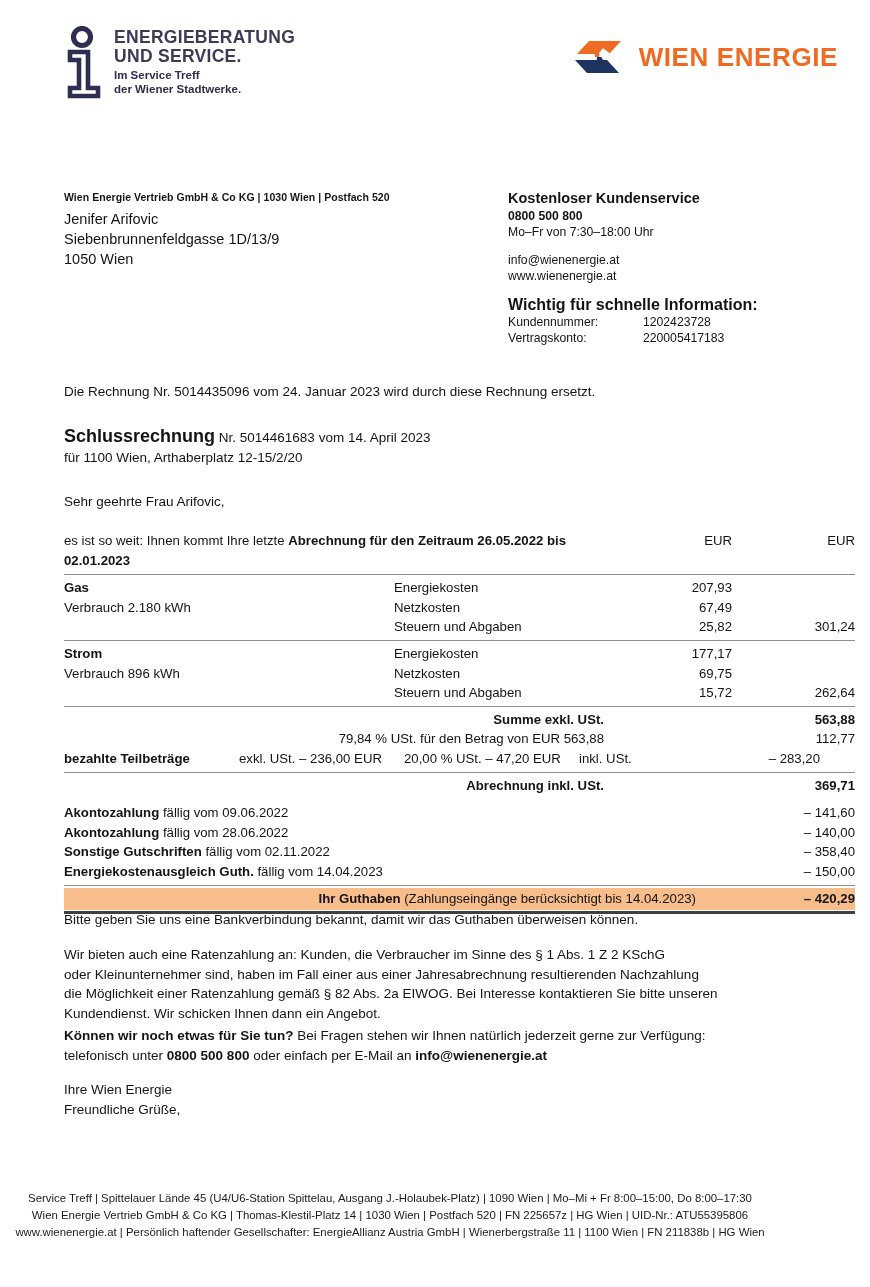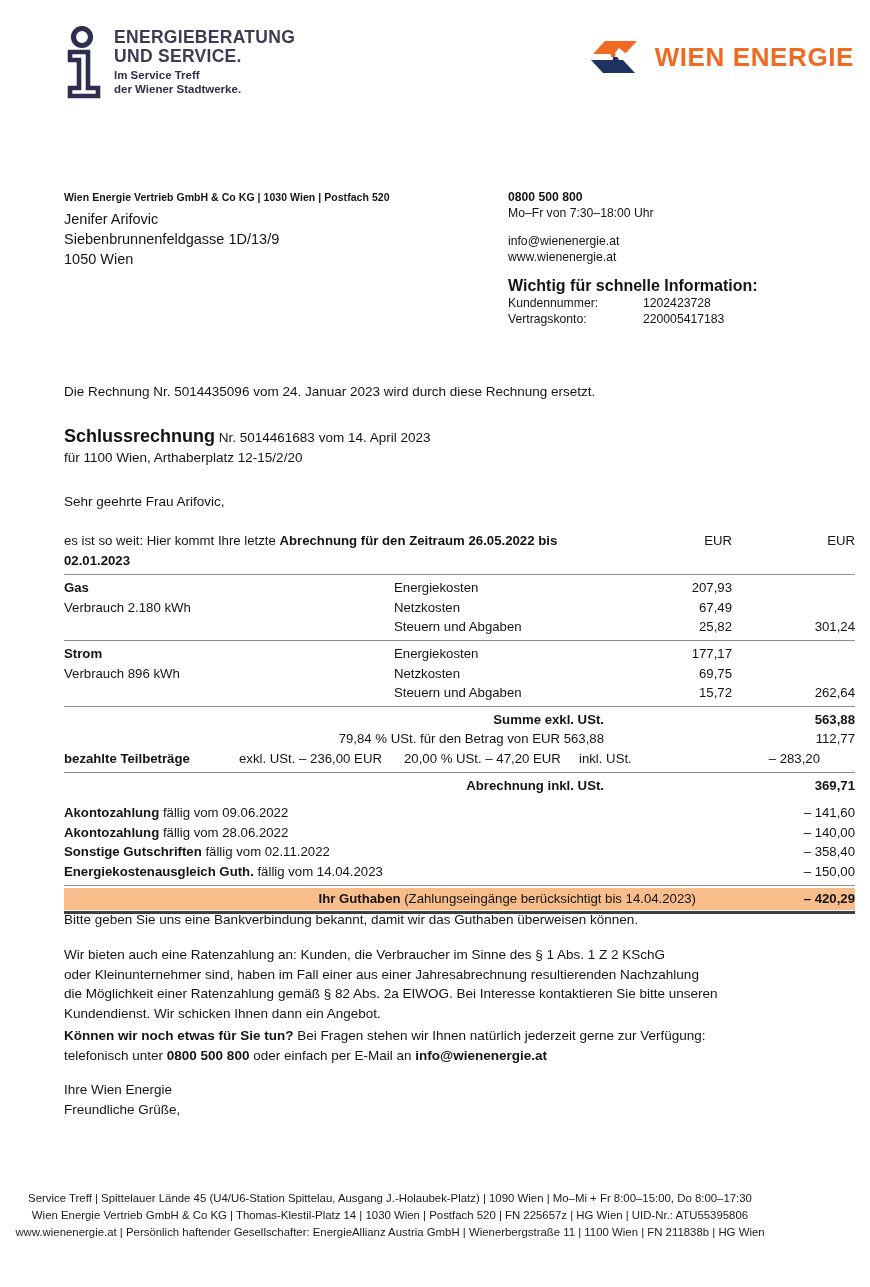--- a/index.html
+++ b/index.html
@@ -53,21 +53,21 @@
   .eb-l3, .eb-l4 {
     font-size: 11.5px;
     font-weight: bold;
     color: #2e2e50;
     line-height: 14px;
   }
   .eb-l3 { margin-top: 2px; }
 
   .we-logo {
     position: absolute;
-    right: 16px;
+    right: 32px;
     top: 16px;
     display: flex;
     align-items: center;
   }
   .we-mark {
     width: 52px;
     height: 38px;
     margin-right: 14px;
     flex: none;
   }
@@ -253,20 +253,21 @@
 
   <div class="sender-line">Wien Energie Vertrieb GmbH &amp; Co KG | 1030 Wien | Postfach 520</div>
 
   <div class="recipient">
     <div>Jenifer Arifovic</div>
     <div>Siebenbrunnenfeldgasse 1D/13/9</div>
     <div>1050 Wien</div>
   </div>
 
   <div class="service-box">
+    <div class="svc-title">Kostenloser Kundenservice</div>
     <div class="svc-phone">0800 500 800</div>
     <div class="svc-hours">Mo–Fr von 7:30–18:00 Uhr</div>
     <div class="svc-gap"></div>
     <div class="svc-mail">info@wienenergie.at</div>
     <div class="svc-web">www.wienenergie.at</div>
     <div class="svc-gap"></div>
     <div class="svc-sub">Wichtig für schnelle Information:</div>
     <div class="svc-row">
       <span class="k">Kundennummer:</span>
       <span class="v">1202423728</span>
@@ -286,21 +287,21 @@
     </div>
     <div>für 1100 Wien, Arthaberplatz 12-15/2/20</div>
   </div>
 
   <div class="salutation">Sehr geehrte Frau Arifovic,</div>
 
   <div class="table">
 
     <div class="trow intro-row">
       <div class="intro-text">
-        <span>es ist so weit: Hier kommt Ihre letzte </span><span class="bold">Abrechnung für den Zeitraum 26.05.2022 bis 02.01.2023</span>
+        <span>es ist so weit: Ihnen kommt Ihre letzte </span><span class="bold">Abrechnung für den Zeitraum 26.05.2022 bis 02.01.2023</span>
       </div>
       <div class="c-amt1">EUR</div>
       <div class="c-amt2">EUR</div>
     </div>
 
     <div class="rule-top blk">
       <div class="trow">
         <div class="c-desc bold">Gas</div>
         <div class="c-mid">Energiekosten</div>
         <div class="c-amt1">207,93</div>

